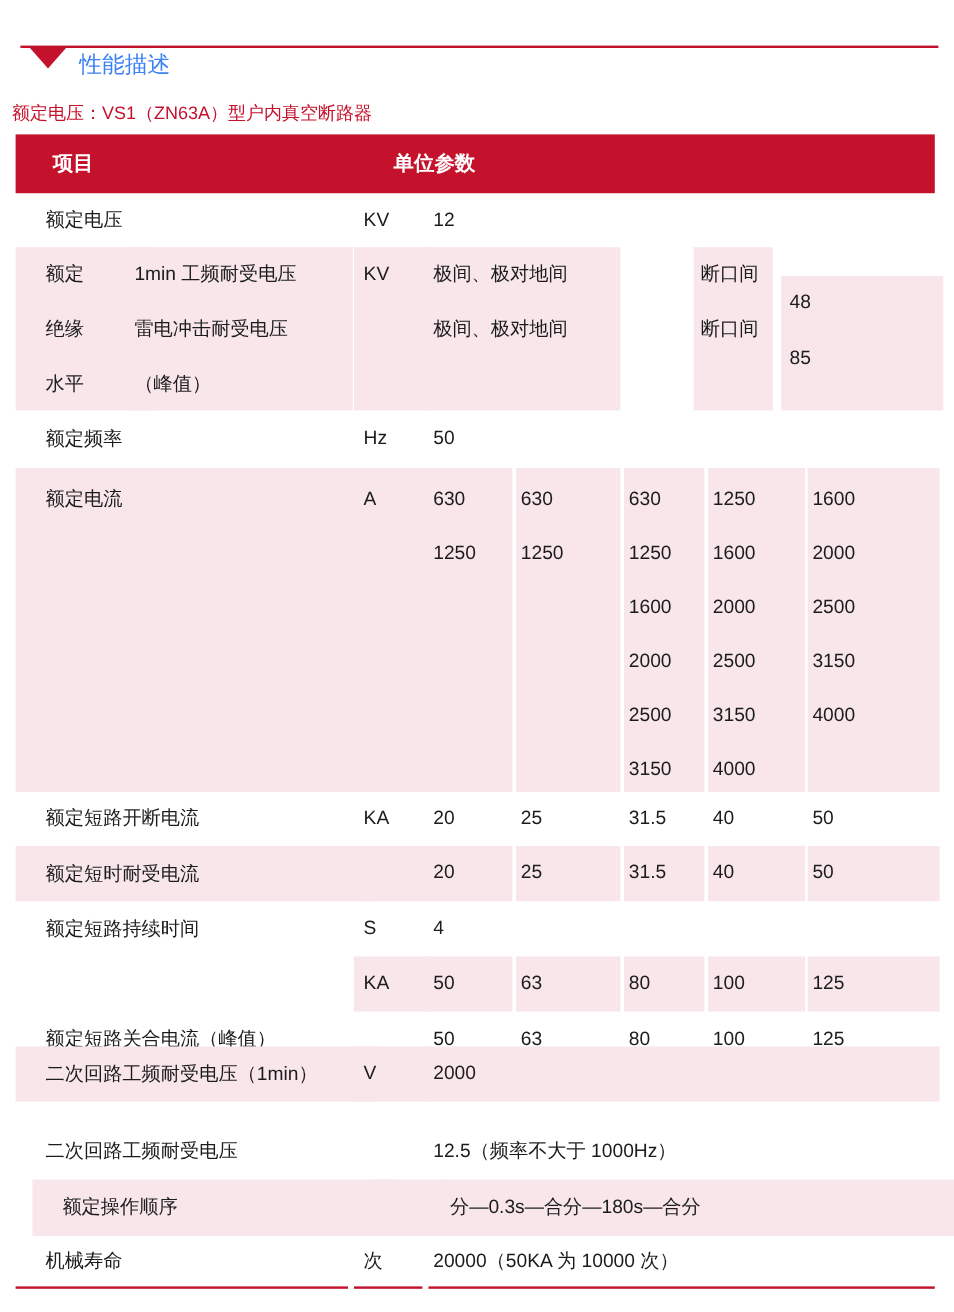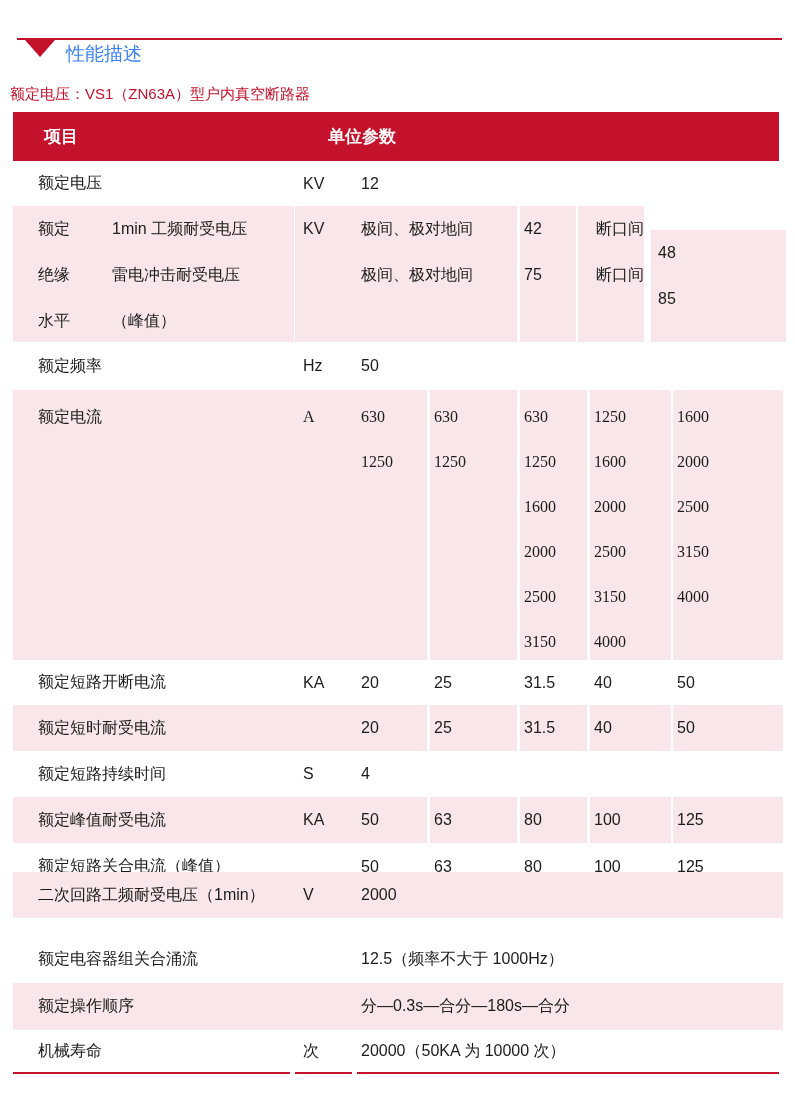--- a/index.html
+++ b/index.html
@@ -21,25 +21,25 @@
   .product-model{position:absolute;left:10px;top:85px;font-size:15px;font-weight:500;color:var(--red);}
 
   .spec-table{position:absolute;left:13px;top:112px;width:766px;height:686px;font-size:16px;}
   .row{position:absolute;left:0;width:766px;}
   .thead{background:var(--red);color:#ffffff;font-weight:700;font-size:17px;}
   .thead span{position:absolute;line-height:49px;}
   .cell{position:absolute;top:0;bottom:0;white-space:nowrap;}
   .pink{background:var(--pink);}
   .vc{display:flex;align-items:center;}
   .lines46{line-height:46px;}
-  .lines45{line-height:45px;padding-top:4px;font-family:Liberation Serif, serif;}
+  .lines45{line-height:45px;padding-top:4px;}
   .pl25{padding-left:25px;}
   .pl8{padding-left:8px;}
   .pl4{padding-left:4px;}
-  .pl6{padding-left:6px;text-align:right;}
+  .pl6{padding-left:6px;}
   .pl7{padding-left:7px;}
 
   
   .col-label{left:0;width:277px;}
   .col-unit{left:282px;width:57px;}
   .col-c1{left:344px;width:66px;}
   .col-c2{left:417px;width:83px;}
   .col-c3{left:507px;width:63px;}
   .col-c4{left:577px;width:77px;}
   .col-c5{left:660px;width:106px;}
@@ -90,24 +90,20 @@
       <div>雷电冲击耐受电压</div>
       <div>（峰值）</div>
     </div>
     <div class="cell pink col-unit lines46 pl8">
       <div>KV</div>
     </div>
     <div class="cell pink col-ins-pair lines46 pl4">
       <div>极间、极对地间</div>
       <div>极间、极对地间</div>
     </div>
-    <div class="cell pink col-ins-v1 lines46 pl4">
-      <div>42</div>
-      <div>75</div>
-    </div>
     <div class="cell pink col-ins-gap lines46 pl6">
       <div>断口间</div>
       <div>断口间</div>
     </div>
     <div class="cell pink col-ins-last lines46 pl7">
       <div>48</div>
       <div>85</div>
     </div>
   </div>
 
@@ -177,21 +173,20 @@
     <div class="cell pink col-c5 vc pl4">50</div>
   </div>
 
   <div class="row" style="top:639px;height:46px;">
     <div class="cell col-label vc pl25">额定短路持续时间</div>
     <div class="cell col-unit vc pl8">S</div>
     <div class="cell col-value vc pl4">4</div>
   </div>
 
   <div class="row" style="top:685px;height:46px;">
-    <div class="cell pink col-label vc pl25">额定峰值耐受电流</div>
     <div class="cell pink col-unit vc pl8">KA</div>
     <div class="cell pink col-c1 vc pl4">50</div>
     <div class="cell pink col-c2 vc pl4">63</div>
     <div class="cell pink col-c3 vc pl4">80</div>
     <div class="cell pink col-c4 vc pl4">100</div>
     <div class="cell pink col-c5 vc pl4">125</div>
   </div>
 
   <div class="row" style="top:731px;height:47px;">
     <div class="cell col-label vc pl25">额定短路关合电流（峰值）</div>
@@ -203,26 +198,26 @@
     <div class="cell col-c5 vc pl4">125</div>
   </div>
 
   <div class="row" style="top:760px;height:46px;">
     <div class="cell pink col-label vc pl25">二次回路工频耐受电压（1min）</div>
     <div class="cell pink col-unit vc pl8">V</div>
     <div class="cell pink col-value vc pl4">2000</div>
   </div>
 
   <div class="row" style="top:824px;height:47px;">
-    <div class="cell col-label vc pl25">额定电容器组关合涌流</div>
+    <div class="cell col-label vc pl25">二次回路工频耐受电压</div>
     <div class="cell col-unit vc pl8"></div>
     <div class="cell col-value vc pl4">12.5（频率不大于 1000Hz）</div>
   </div>
 
-  <div class="row" style="top:871px;height:47px;">
+  <div class="row" style="top:871px;height:47px;margin-left:14px;">
     <div class="cell pink col-label vc pl25">额定操作顺序</div>
     <div class="cell pink col-unit vc pl8"></div>
     <div class="cell pink col-value vc pl4">分—0.3s—合分—180s—合分</div>
   </div>
 
   <div class="row" style="top:918px;height:42px;">
     <div class="cell col-label vc pl25">机械寿命</div>
     <div class="cell col-unit vc pl8">次</div>
     <div class="cell col-value vc pl4">20000（50KA 为 10000 次）</div>
   </div>

